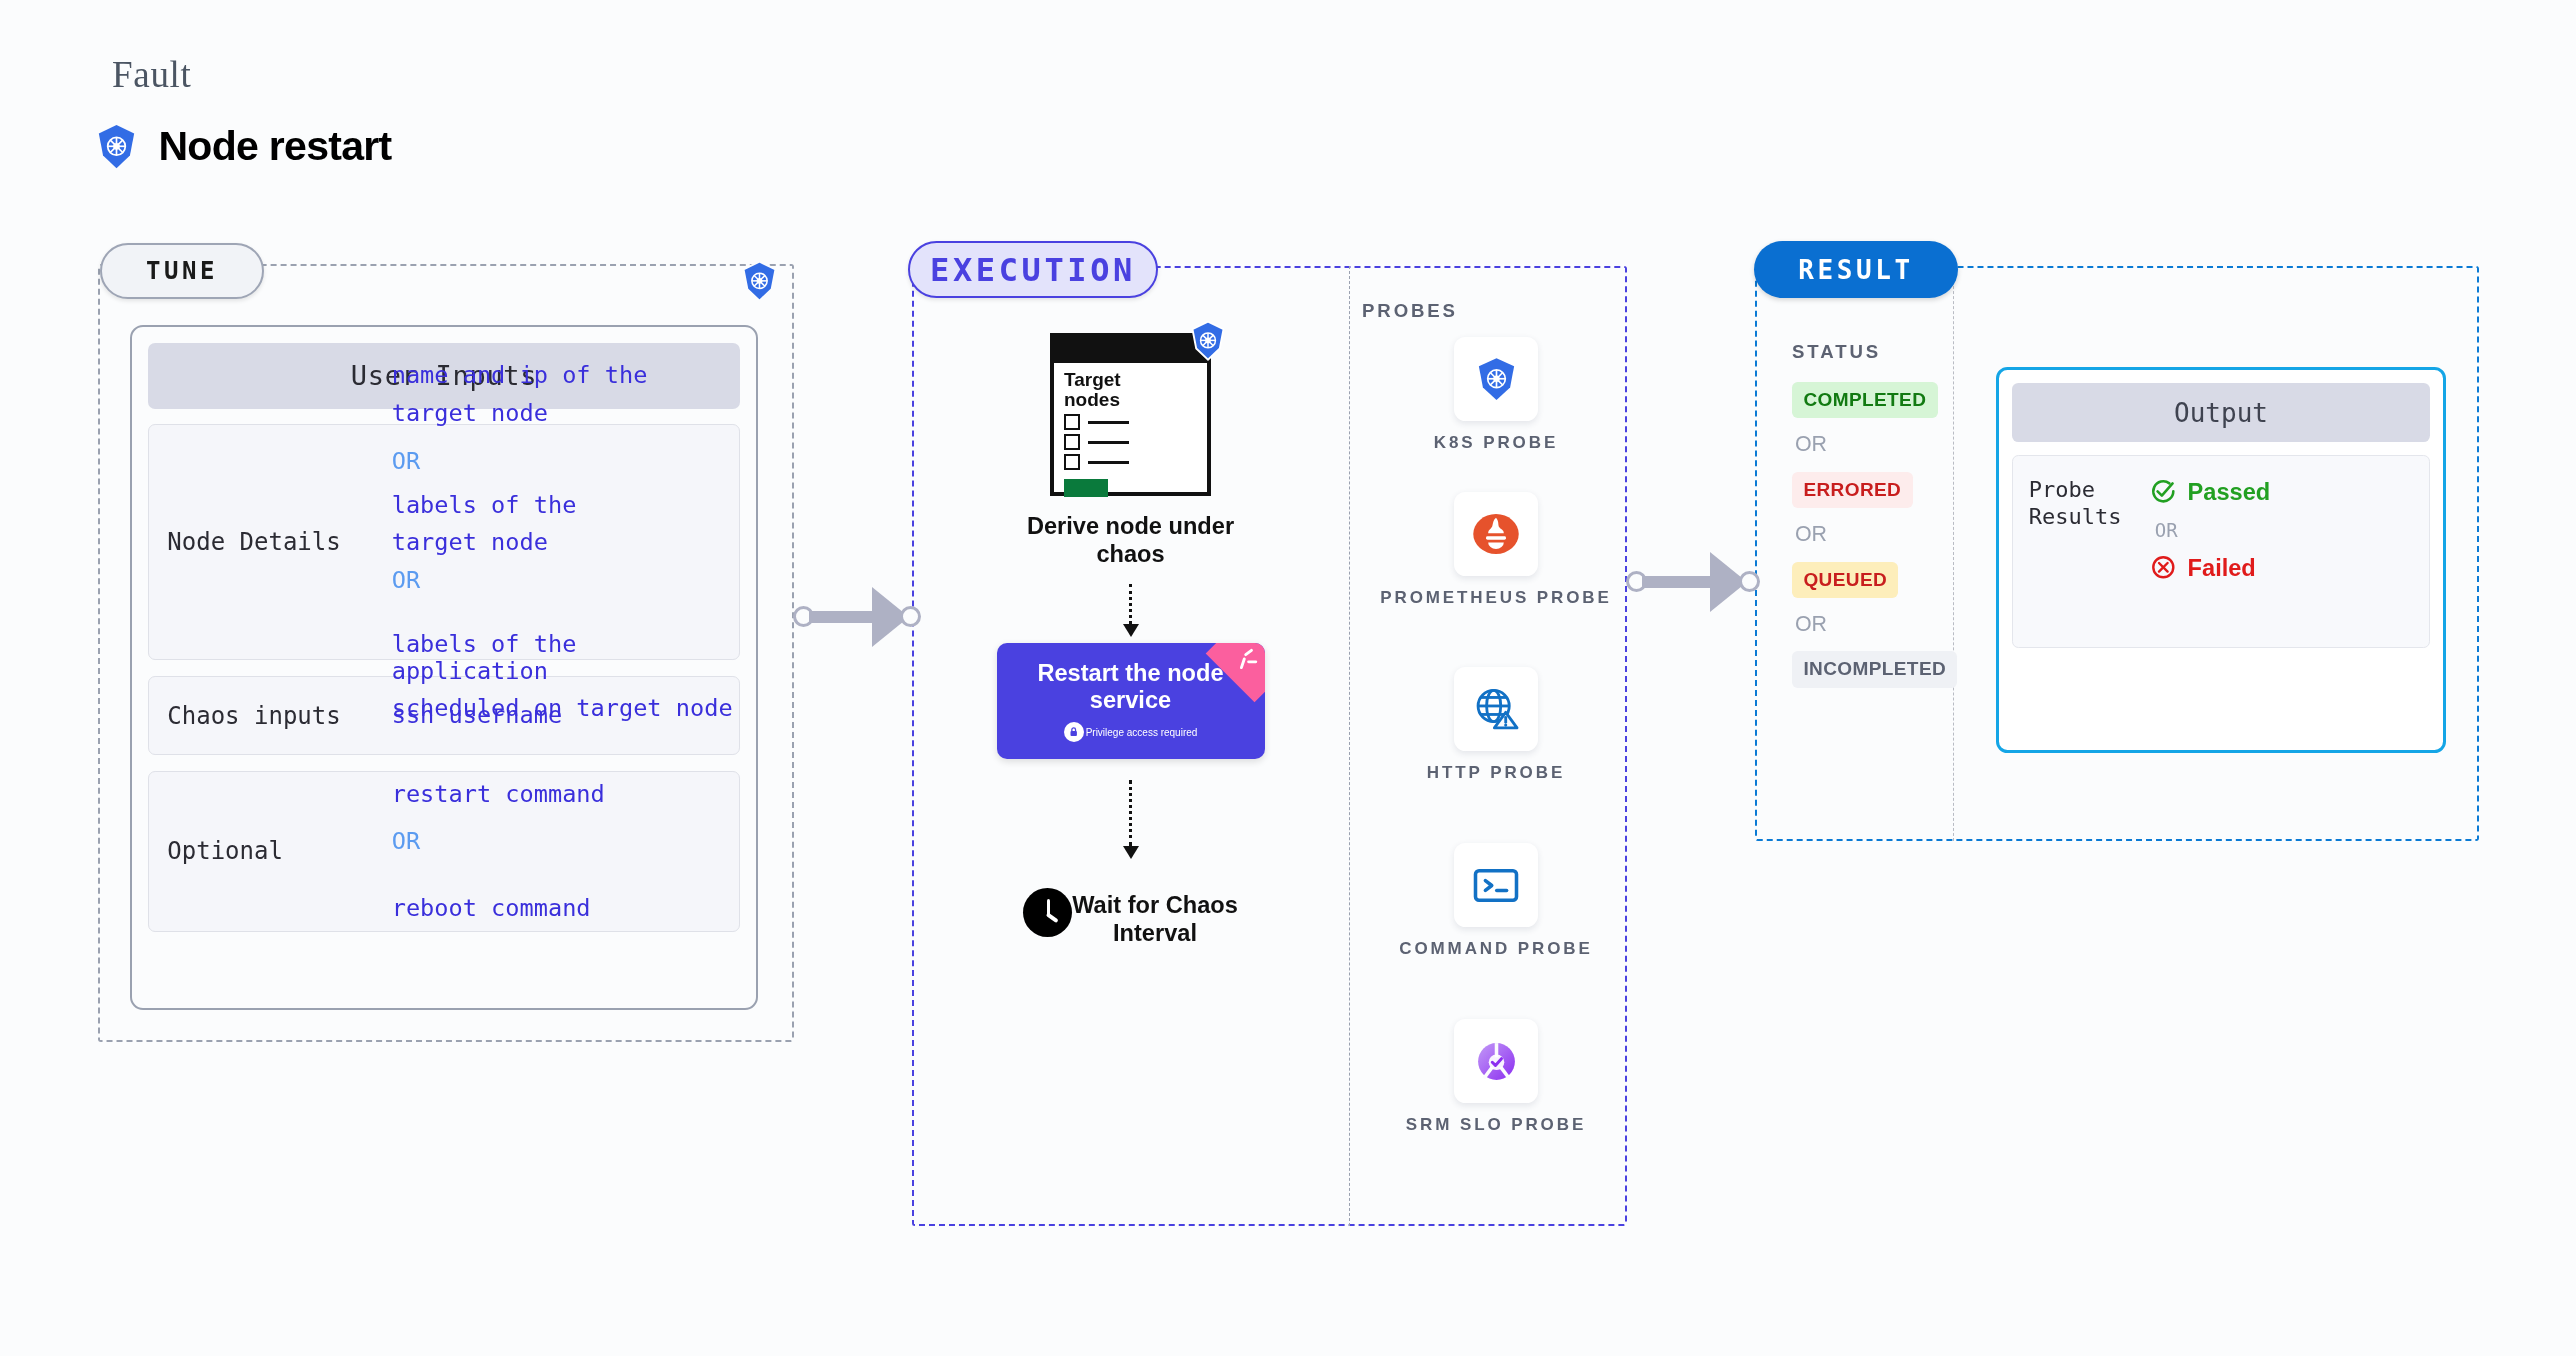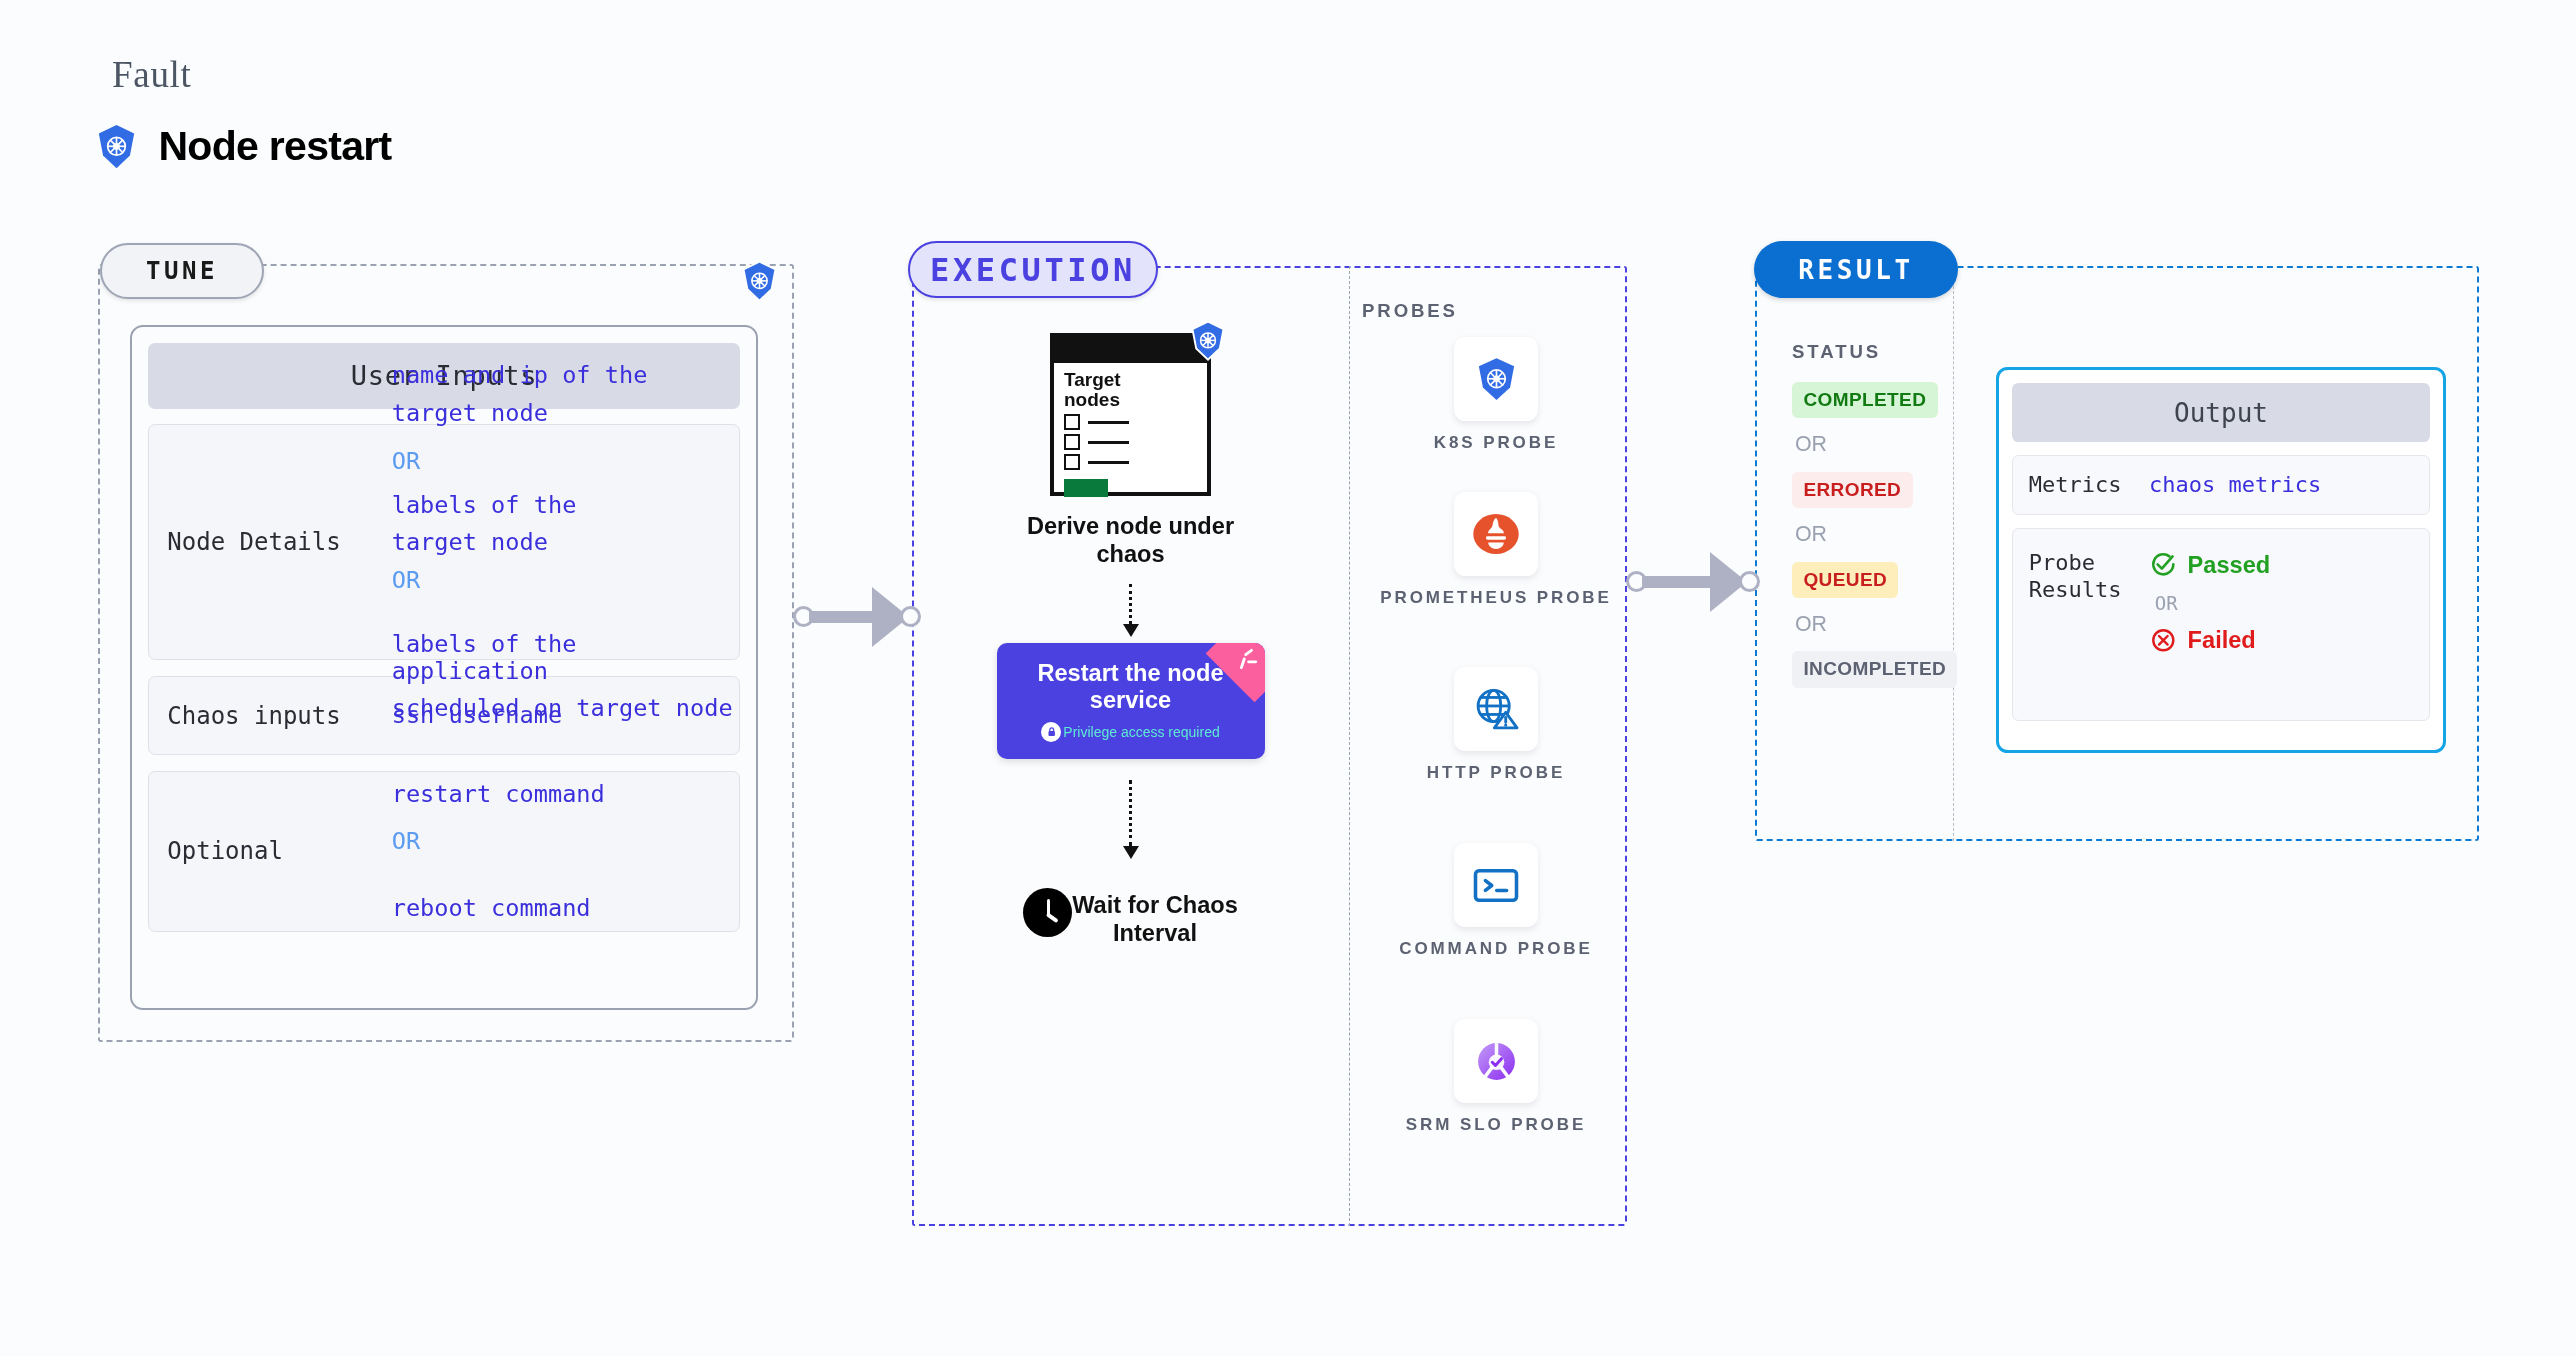--- a/index.html
+++ b/index.html
@@ -162,21 +162,21 @@
     position: relative; width: 268px; padding: 17px 14.3px 17px 14.3px;
     background: #4a41e0; border-radius: 10px; overflow: hidden;
     box-shadow: 0 2.9px 7.1px rgba(0,0,0,0.12);
     text-align: center;
   }
   .restart-title {
     color: #fff; font-size: 23.6px; font-weight: 700; line-height: 1.14;
   }
   .restart-sub {
     display: flex; align-items: center; justify-content: center; gap: 2px;
-    margin-top: 8.6px; color: #5eead4; font-size: 14px;
+    margin-top: 8.6px; color: #ffffff; font-size: 10px;
   }
   .lock-badge {
     width: 20px; height: 20px; border-radius: 50%; background: #fff;
     display: flex; align-items: center; justify-content: center;
   }
   .corner-flag {
     position: absolute; right: -24px; top: -24px; width: 69px; height: 69px;
     background: #fb5f9e; transform: rotate(45deg);
   }
   .corner-flag-ico {
@@ -568,24 +568,20 @@
     <div><span class="badge b-errored">ERRORED</span></div>
     <div class="or-text">OR</div>
     <div><span class="badge b-queued">QUEUED</span></div>
     <div class="or-text">OR</div>
     <div><span class="badge b-incompleted">INCOMPLETED</span></div>
   </div>
 
   <div class="output-card">
     <div class="out-head">Output</div>
 
-    <div class="out-row">
-      <div class="out-key">Metrics</div>
-      <div class="out-val">chaos metrics</div>
-    </div>
 
     <div class="out-row" style="height:193px; align-items:flex-start; padding-top:21.4px">
       <div class="out-key">
         <div>Probe</div>
         <div>Results</div>
       </div>
       <div>
         <div class="pf-line">
           <span>
             <svg width="28.6" height="28.6" viewBox="0 0 40 40">

